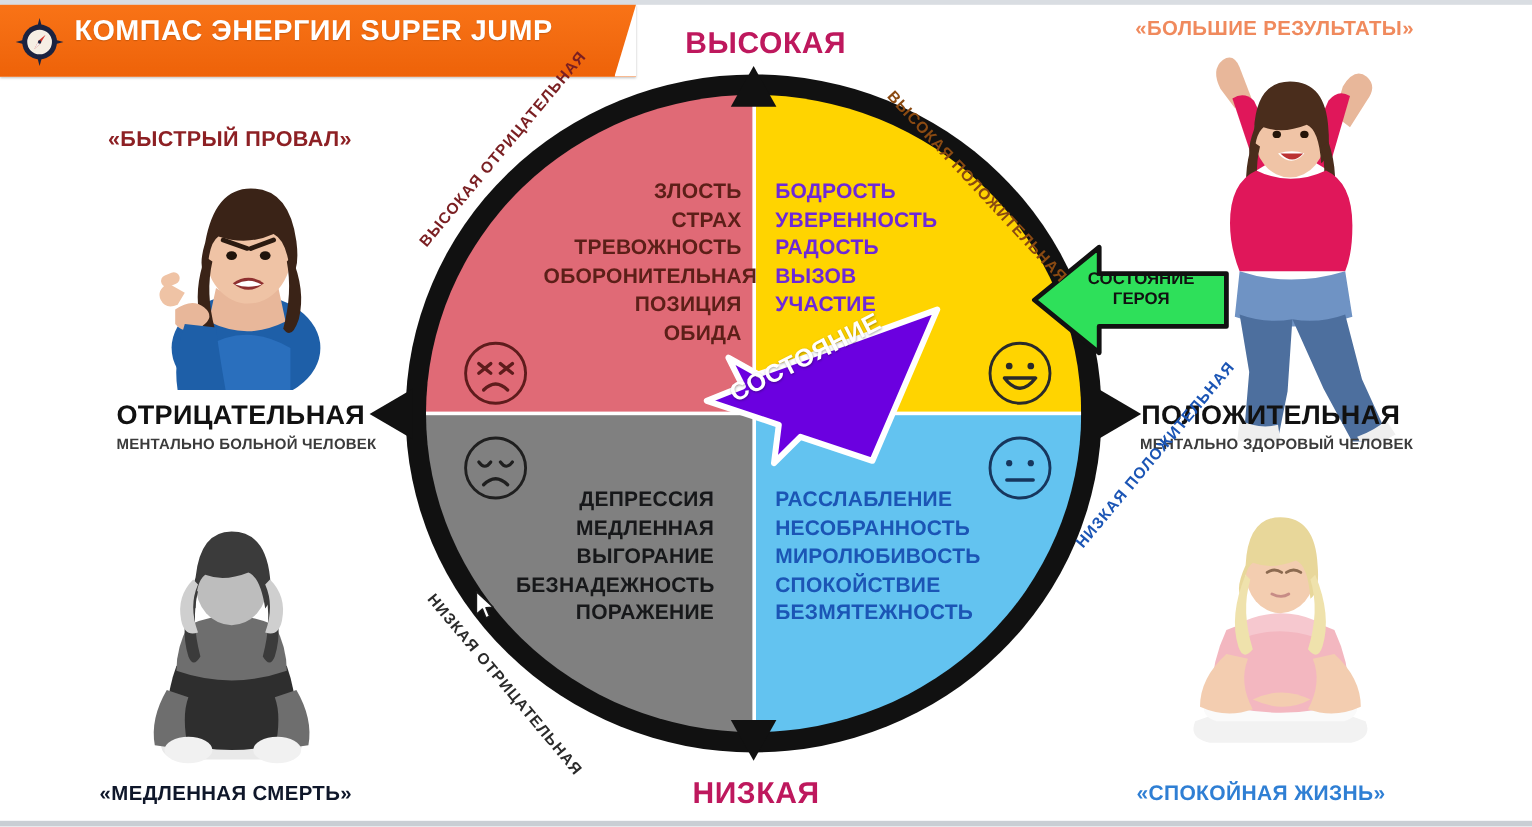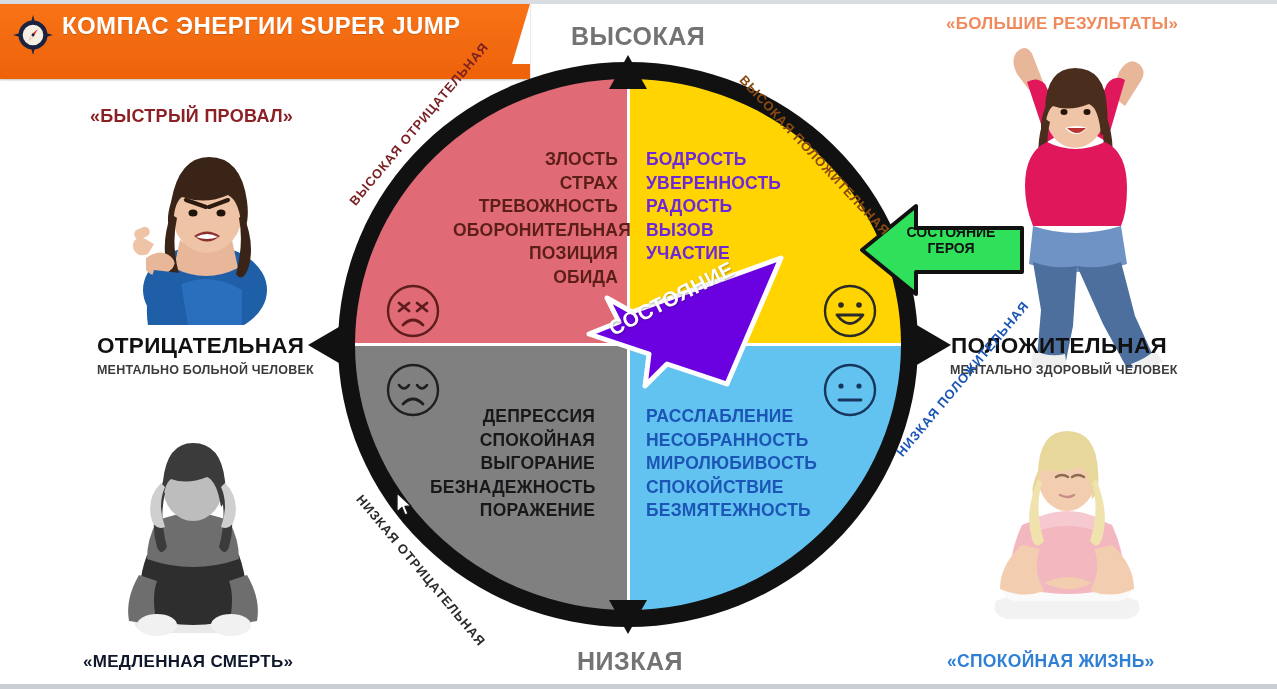--- a/index.html
+++ b/index.html
@@ -11,21 +11,21 @@
     position:relative;
   }
   #stage{position:absolute;left:0;top:0;width:1277px;height:689px;background:#fff;overflow:hidden;}
 
   
   .page-edge-top{position:absolute;left:0;top:0;width:1277px;height:4px;background:#d9dde2;}
   .page-edge-bottom{position:absolute;left:0;bottom:0;width:1277px;height:5px;background:#c9ced4;}
 
   
   .banner{
-    position:absolute;left:0;top:4px;width:530px;height:75px;
+    position:absolute;left:0;top:4px;width:530px;height:60px;
     background:linear-gradient(180deg,#f97316 0%, #f26a10 55%, #ee6208 100%);
     color:#fff;
     box-shadow:0 1px 2px rgba(0,0,0,.25);
   }
   .banner-clip{position:absolute;right:0;top:0;width:18px;height:60px;background:#fff;
     clip-path:polygon(100% 0,100% 100%,0 100%);}
   .logo{position:absolute;left:13px;top:11px;width:40px;height:40px;}
   .banner-title{
     position:absolute;left:62px;top:8px;
     font-size:24px;font-weight:bold;letter-spacing:.4px;
@@ -73,21 +73,21 @@
   .face{position:absolute;width:56px;height:56px;border-radius:50%;}
   .face svg{display:block;}
 
   
   .tri{position:absolute;width:0;height:0;}
   .tri-up{border-left:19px solid transparent;border-right:19px solid transparent;border-bottom:34px solid #111;}
   .tri-down{border-left:19px solid transparent;border-right:19px solid transparent;border-top:34px solid #111;}
   .tri-left{border-top:21px solid transparent;border-bottom:21px solid transparent;border-right:36px solid #111;}
   .tri-right{border-top:21px solid transparent;border-bottom:21px solid transparent;border-left:36px solid #111;}
 
-  .axis-cap{position:absolute;font-weight:bold;color:#737373;white-space:nowrap;}
+  .axis-cap{position:absolute;font-weight:bold;color:#be185d;white-space:nowrap;}
   .axis-top{left:571px;top:22px;font-size:25px;letter-spacing:.5px;}
   .axis-bottom{left:577px;top:647px;font-size:25px;letter-spacing:.5px;}
   .axis-side-main{font-size:22.5px;font-weight:bold;color:#111;letter-spacing:.3px;white-space:nowrap;}
   .axis-side-sub{font-size:12.5px;font-weight:bold;color:#3b3b3b;letter-spacing:.2px;white-space:nowrap;margin-top:4px;}
   .axis-left-box{position:absolute;left:97px;top:333px;text-align:center;width:200px;}
   .axis-right-box{position:absolute;left:950px;top:333px;text-align:center;width:218px;}
 
   
   .arc-lbl{position:absolute;font-weight:bold;font-size:13px;letter-spacing:.9px;white-space:nowrap;}
   .arc-hn{left:352px;top:196px;transform:rotate(-50deg);transform-origin:left center;color:#7a1f22;}
@@ -265,21 +265,21 @@
   <div class="words w-tr wbox-tr">
     <div>БОДРОСТЬ</div>
     <div>УВЕРЕННОСТЬ</div>
     <div>РАДОСТЬ</div>
     <div>ВЫЗОВ</div>
     <div>УЧАСТИЕ</div>
   </div>
 
   <div class="words w-bl wbox-bl">
     <div>ДЕПРЕССИЯ</div>
-    <div>СПОКОЙНАЯ</div>
+    <div>МЕДЛЕННАЯ</div>
     <div>ВЫГОРАНИЕ</div>
     <div>БЕЗНАДЕЖНОСТЬ</div>
     <div>ПОРАЖЕНИЕ</div>
   </div>
 
   <div class="words w-br wbox-br">
     <div>РАССЛАБЛЕНИЕ</div>
     <div>НЕСОБРАННОСТЬ</div>
     <div>МИРОЛЮБИВОСТЬ</div>
     <div>СПОКОЙСТВИЕ</div>

